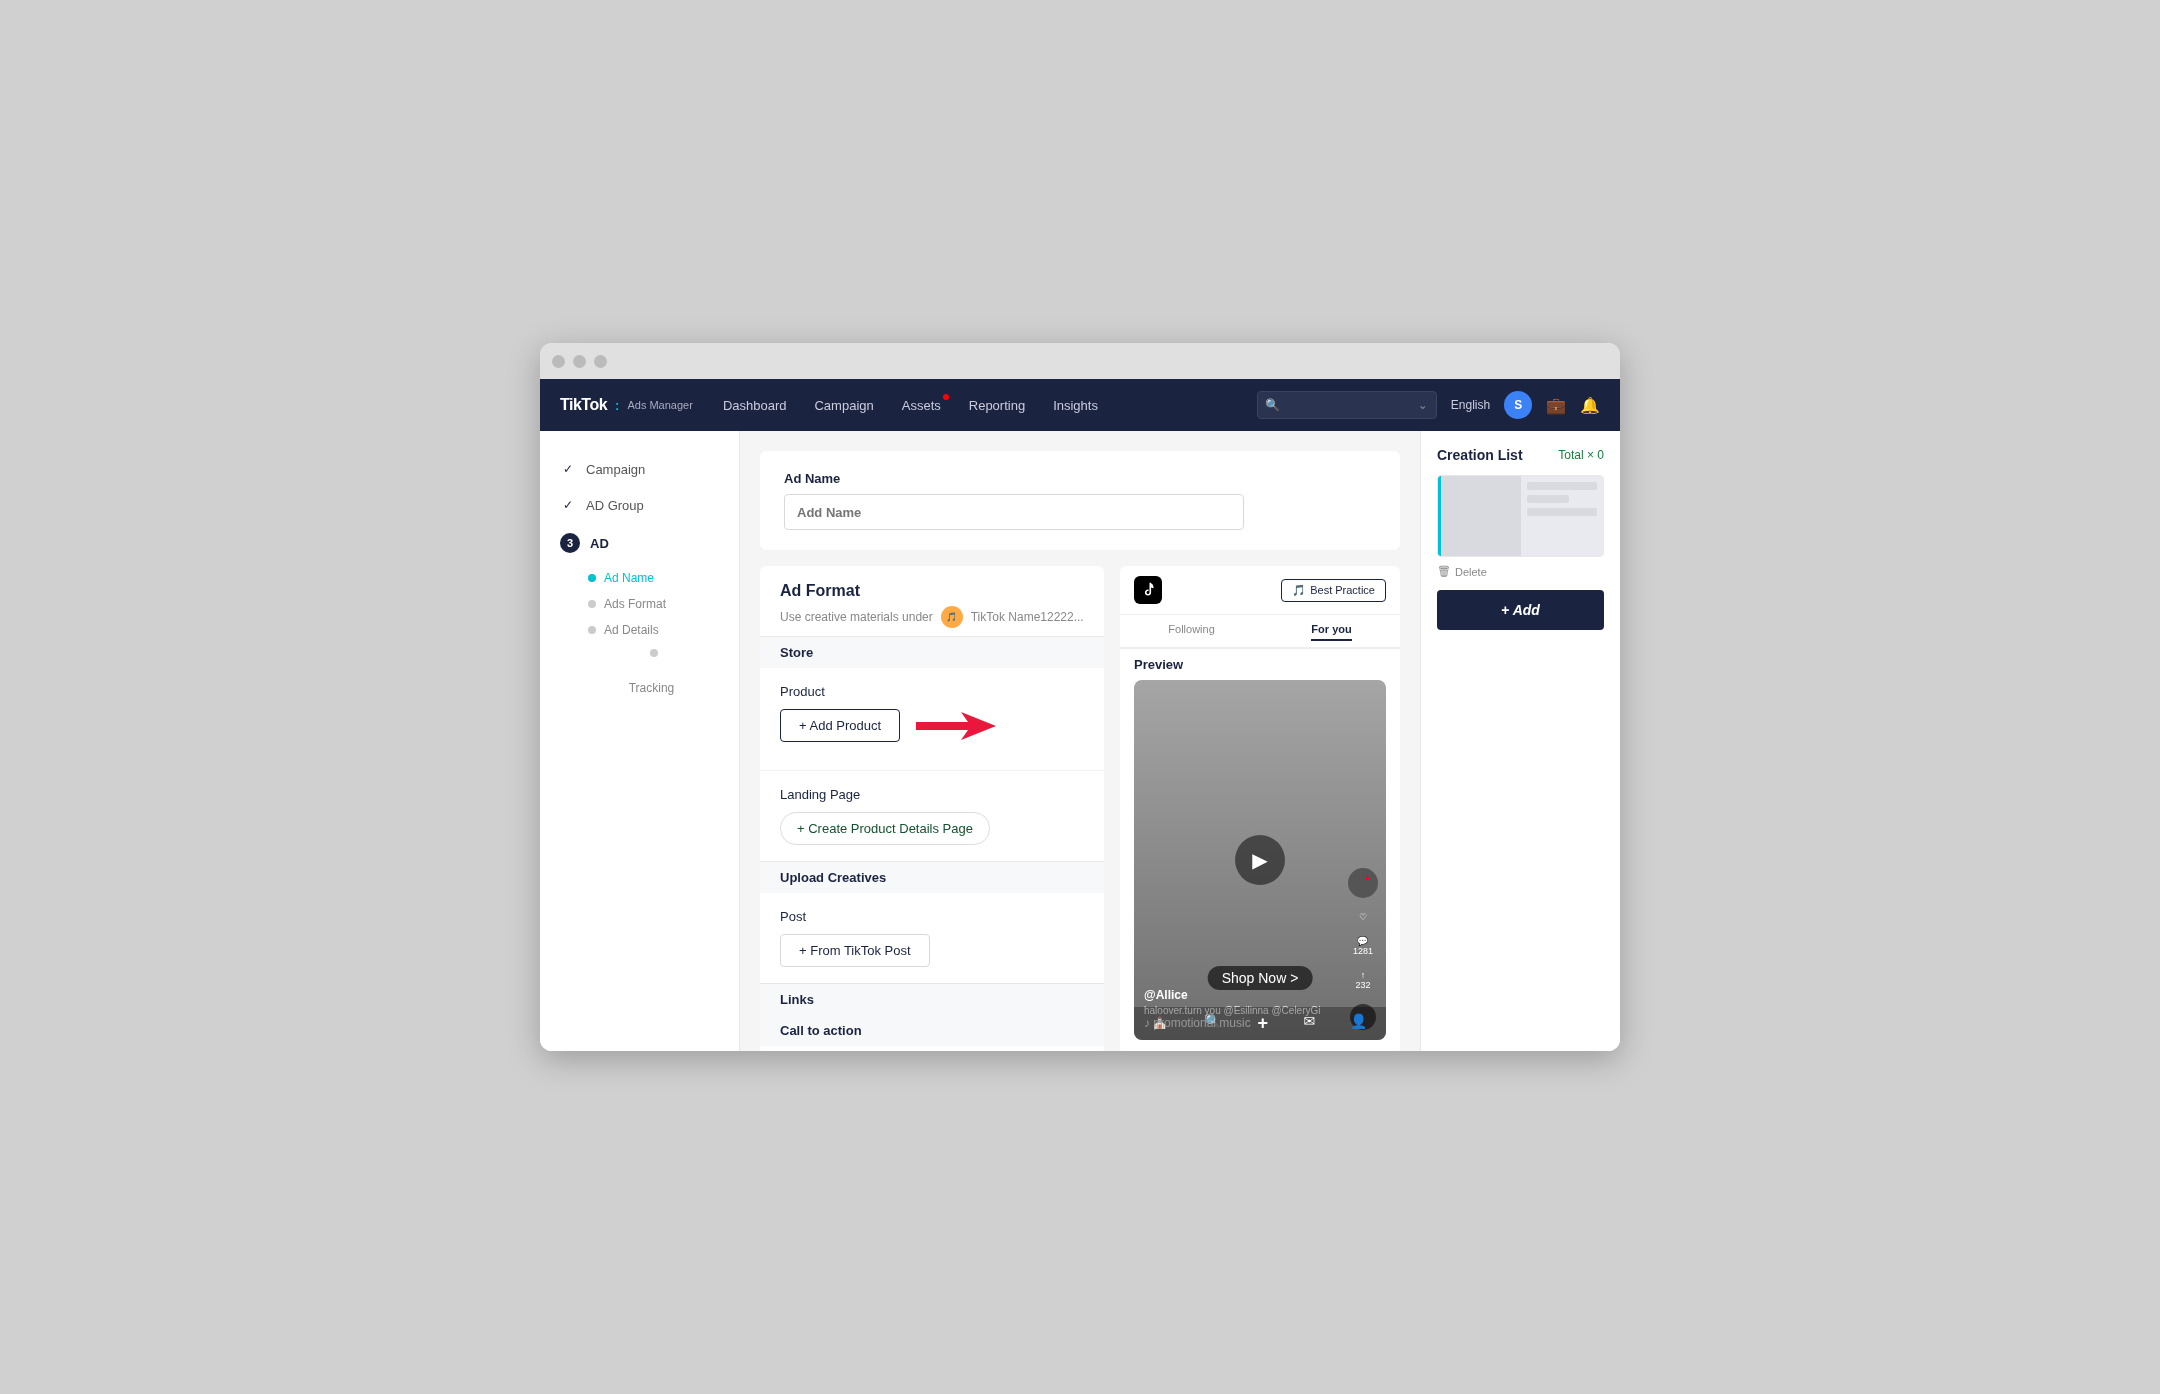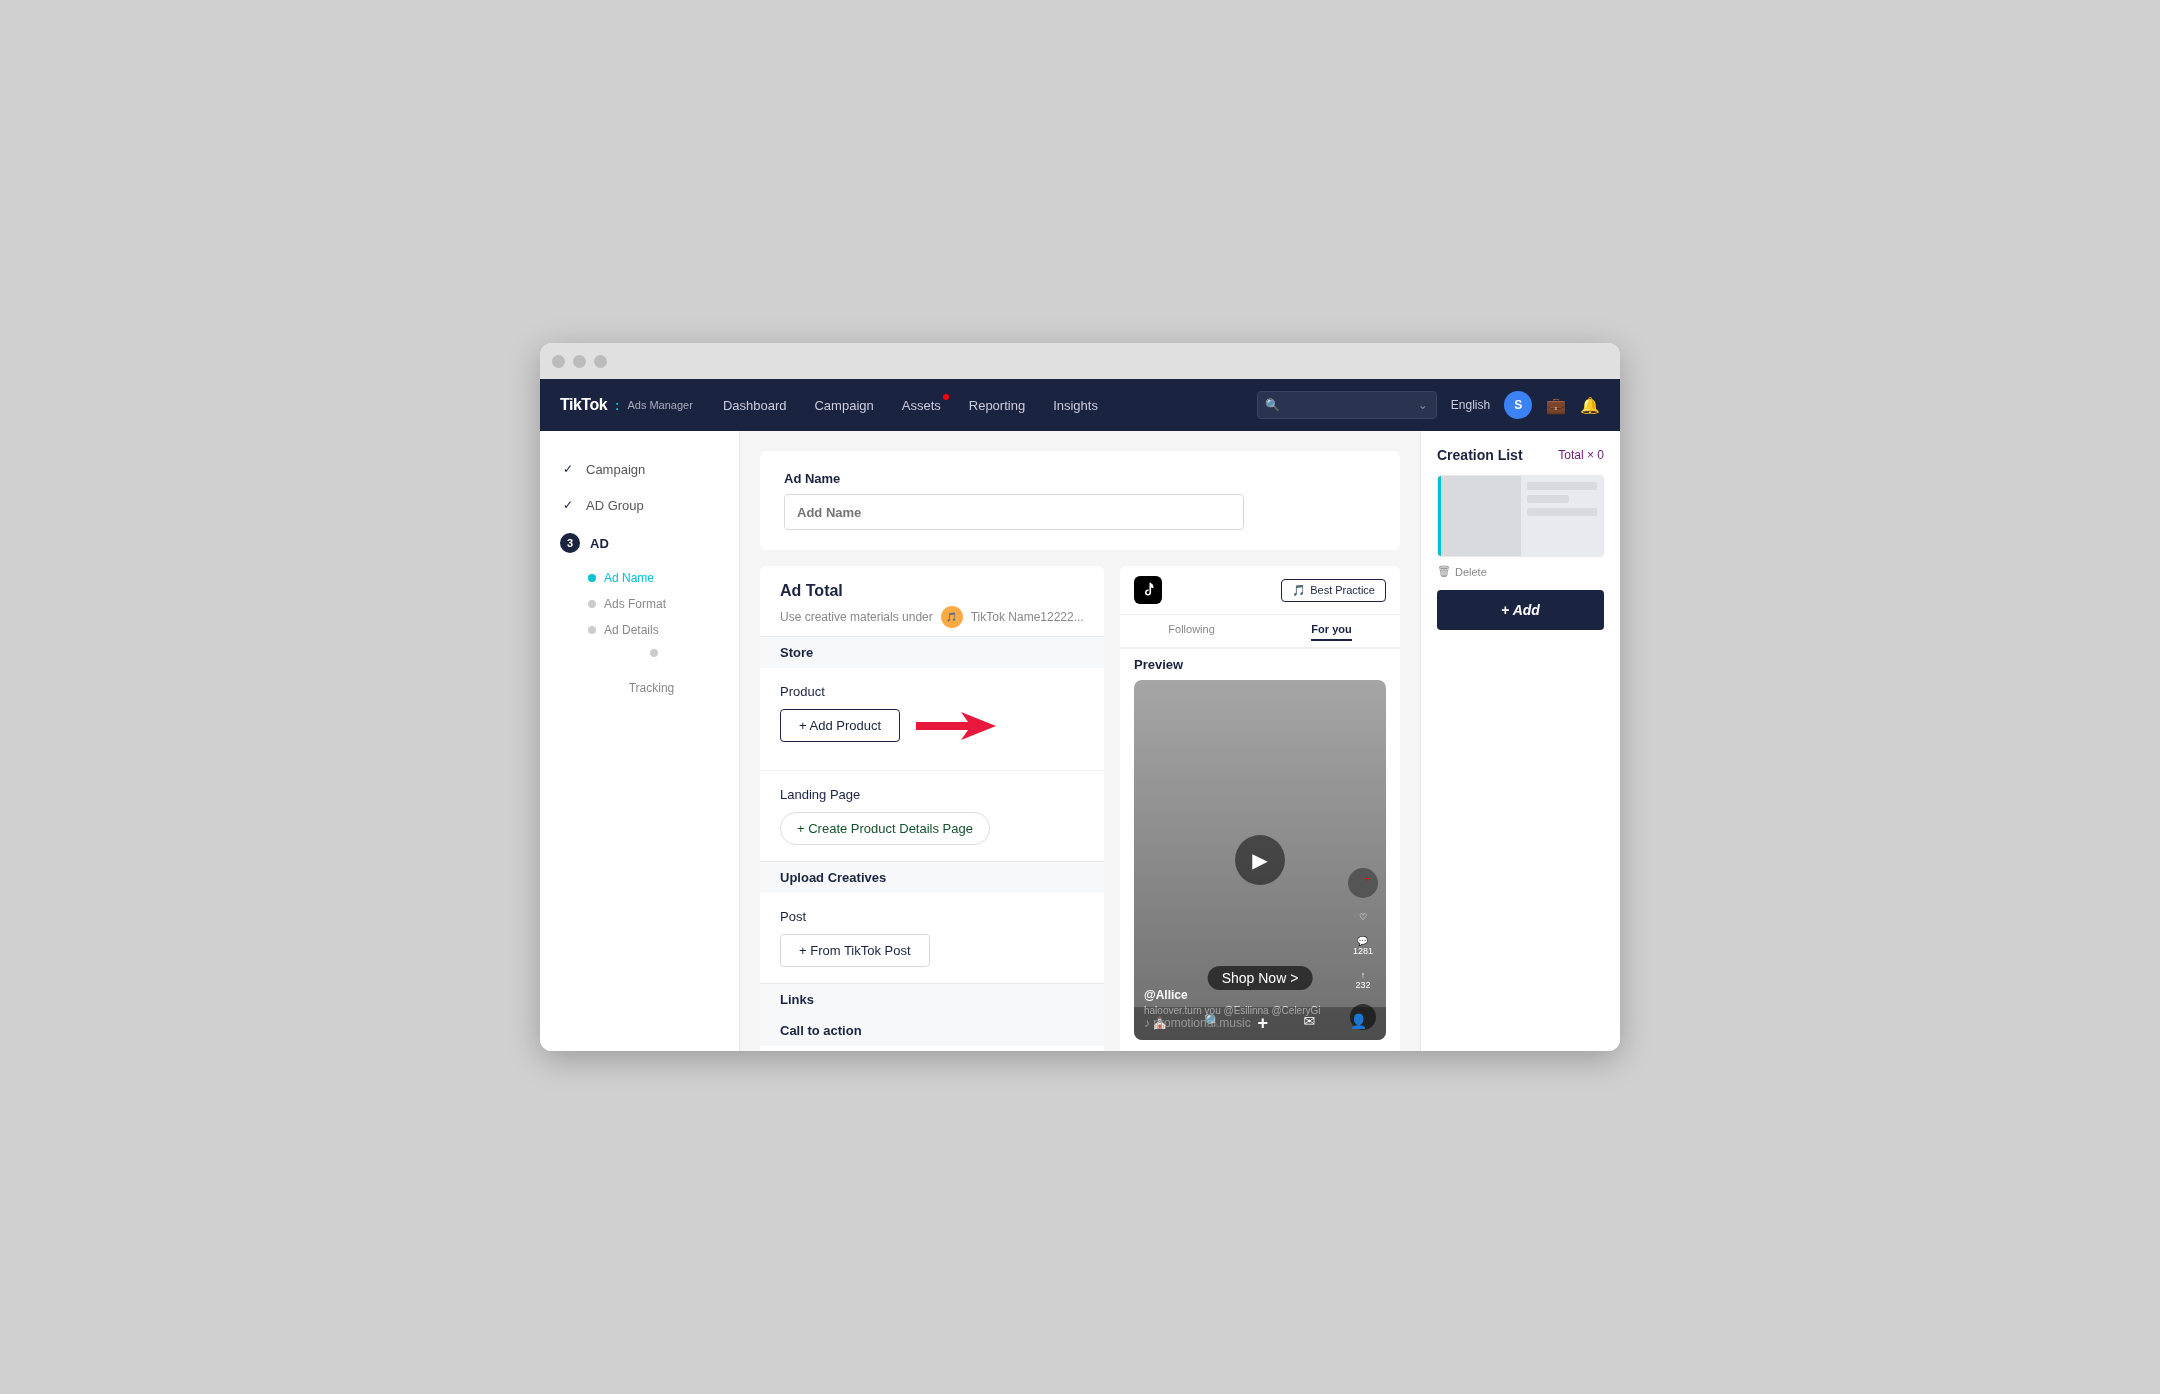--- a/index.html
+++ b/index.html
@@ -466,21 +466,21 @@
       justify-content: space-between;
       margin-bottom: 12px;
     }
     .creation-list-title {
       font-size: 14px;
       font-weight: 700;
       color: #1a2340;
     }
     .total-badge {
       font-size: 12px;
-      color: #701a75;
+      color: #15803d;
     }
     .creation-preview-box {
       border: 1px solid #e8e8e8;
       border-radius: 4px;
       overflow: hidden;
       margin-bottom: 8px;
     }
     .creation-preview-img {
       width: 100%;
       height: 80px;
@@ -621,21 +621,21 @@
         <div class="ad-name-section">
           <div class="field-label">Ad Name</div>
           <input type="text" class="text-input" placeholder="Add Name" style="">
         </div>
       </div>
 
       <div class="ad-detail-wrapper">
 
         <div class="ad-detail-left">
           <div class="ad-detail-header">
-            <div class="ad-detail-title">Ad Total</div>
+            <div class="ad-detail-title">Ad Format</div>
             <div class="creative-account">
               <span>Use creative materials under</span>
               <div class="account-avatar">🎵</div>
               <span>TikTok Name12222...</span>
             </div>
           </div>
 
           <div class="section-row-header">Store</div>
 
           <div class="section-body">

